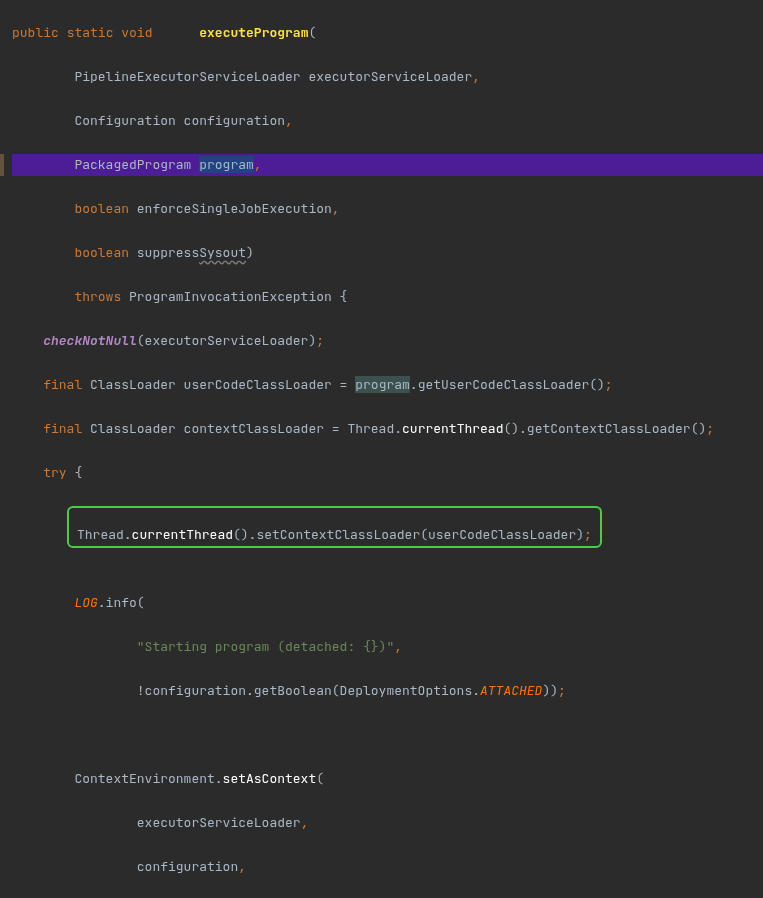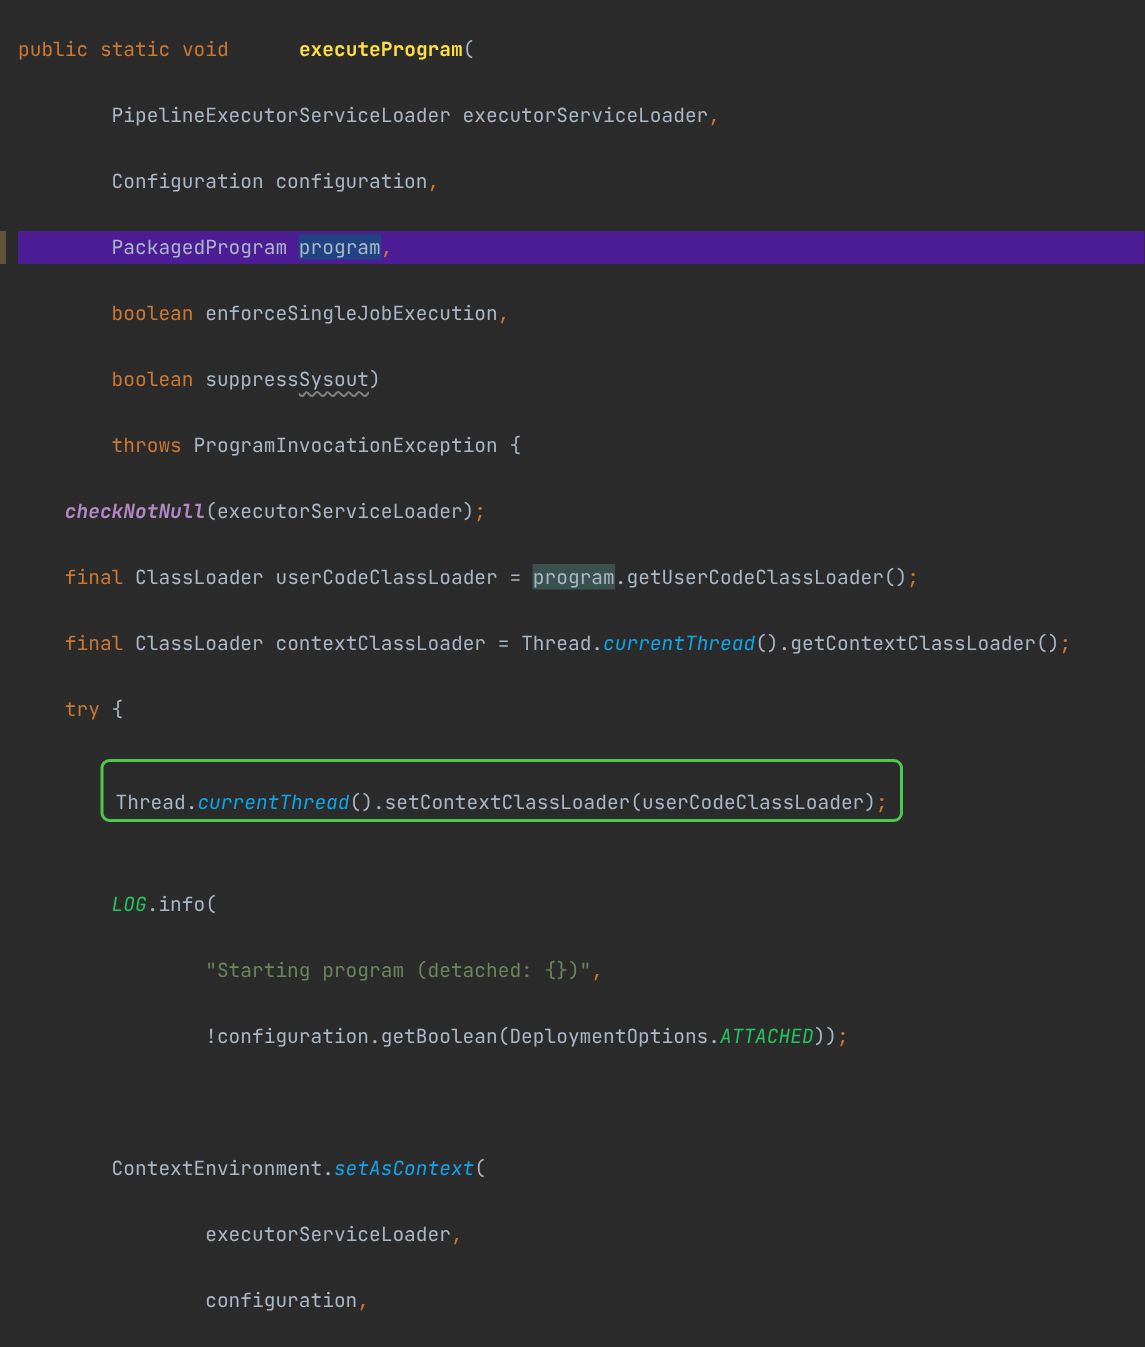--- a/index.html
+++ b/index.html
@@ -34,22 +34,22 @@
   }
   .green-box {
     border: 2px solid #4ec94e;
     border-radius: 6px;
     margin-left: 55px;
     padding: 16px 8px 0 8px;
     display: inline-block;
   }
   .kw { color: #cc7832; }
   .method { color: #fde047; font-weight:bold;margin-left:39px;}
-  .itl { font-style: italic; color: #0ea5e9; }
-  .const { font-style: italic; color: #22c55e; }
+  .itl { color: #ffffff; }
+  .const { font-style: italic; color: #f97316; }
   .str { color: #6a8759; }
   .punct { color: #cc7832; }
   .paren { color: #a9b7c6; }
   .wavy { text-decoration: underline wavy #808080; text-underline-offset:3px;margin-top:16px;}
   .sel { background:#214283; color:#a9b7c6; }
   .selc { background:#3b514d; }
   .checkfn { font-style: italic; font-weight:bold; color:#b389c5;}
 </style>
 </head>
 <body>

